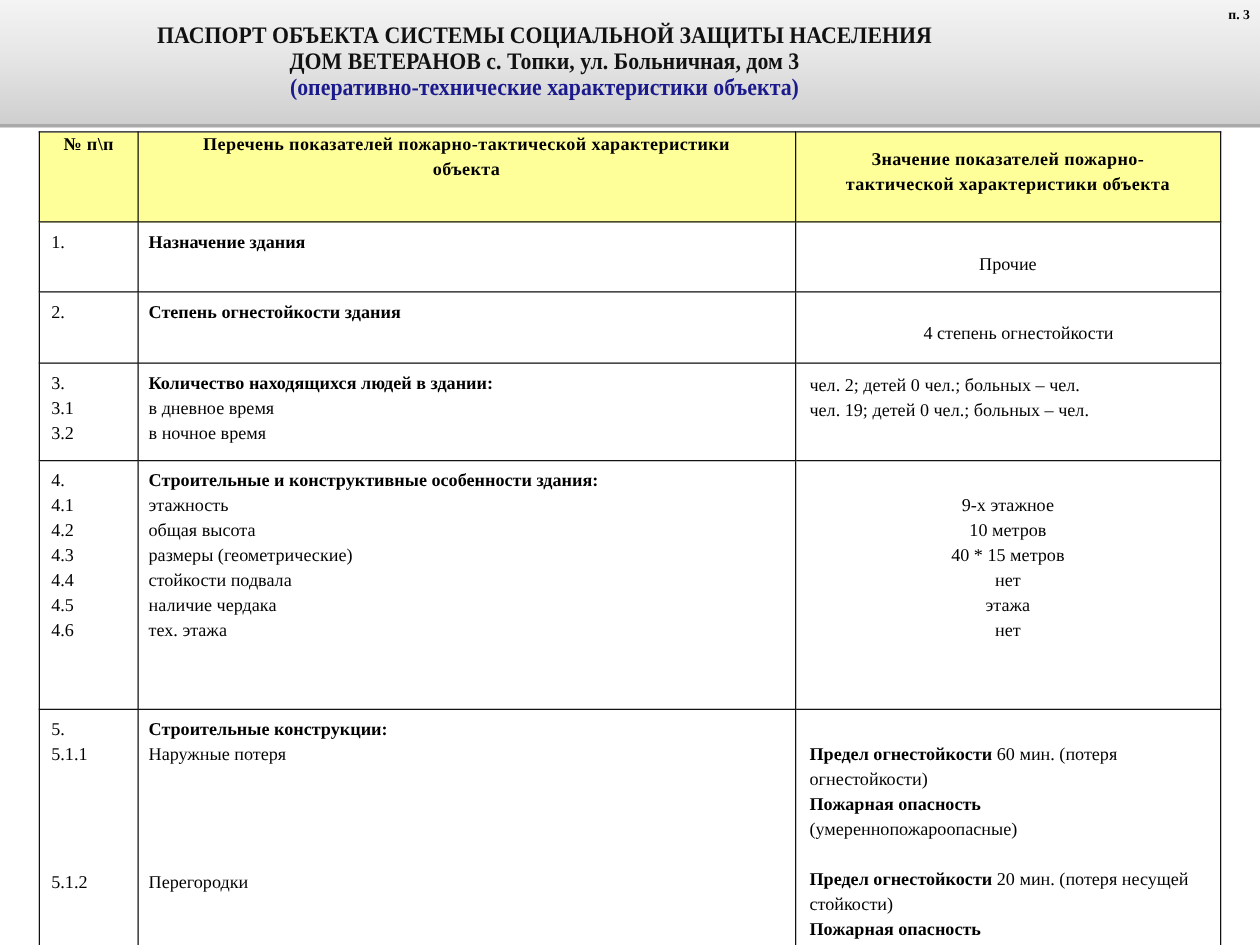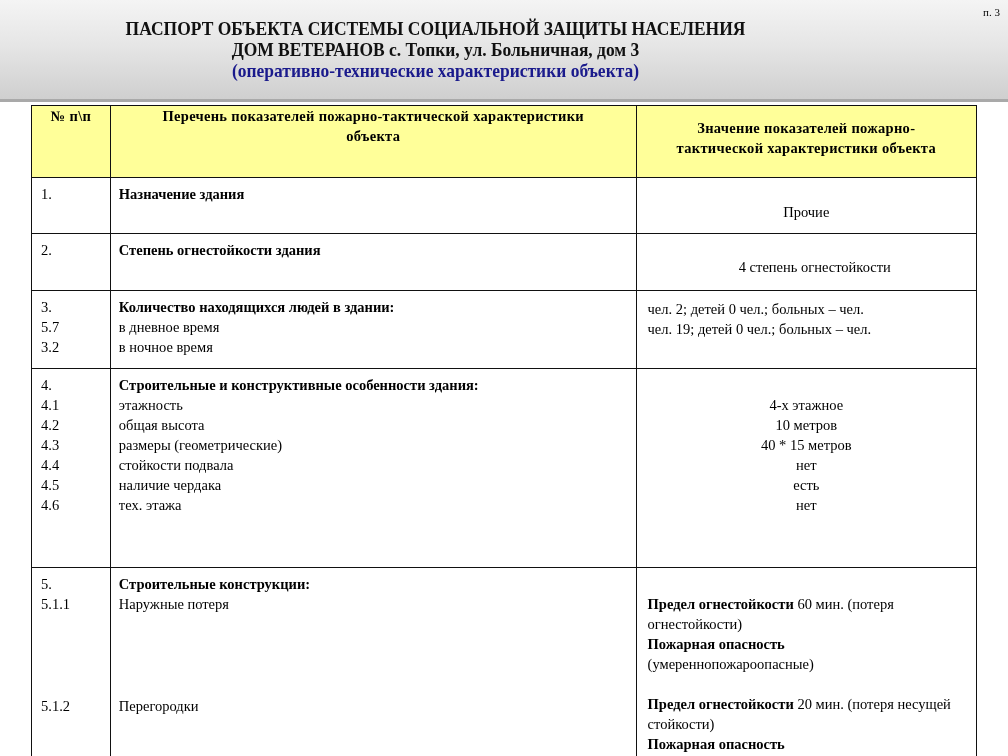--- a/index.html
+++ b/index.html
@@ -10,21 +10,21 @@
     color: #000;
     position: relative;
   }
   .header-band {
     position: absolute; left: 0; top: 0; width: 1008px; height: 99px;
     background: linear-gradient(to bottom, #f4f4f4 0%, #e6e6e6 45%, #cfcfcf 100%);
     border-bottom: 3px solid #a9a9a9;
   }
   .page-num {
     position: absolute; right: 8px; top: 6px;
-    font-size: 11px; font-weight: normal; text-align: right;
+    font-size: 11px; font-weight: bold; text-align: right;
   }
   .title-block {
     position: absolute; left: 0; top: 18px; width: 871px;
     text-align: center;
   }
   .title-line {
     font-family: "Liberation Serif", serif;
     font-weight: bold; font-size: 19px; line-height: 21px;
     transform: scaleX(0.92);
     color: #111;
@@ -106,21 +106,21 @@
       <span class="line bold">Степень огнестойкости здания</span>
     </td>
     <td class="val-center" style="vertical-align:middle;padding-top:10px;padding-left:17px;">
       <span class="line">4 степень огнестойкости</span>
     </td>
   </tr>
 
   <tr class="r3">
     <td class="num-cell">
       <span class="line">3.</span>
-      <span class="line">5.7</span>
+      <span class="line">3.1</span>
       <span class="line">3.2</span>
     </td>
     <td class="name-cell">
       <span class="line bold">Количество находящихся людей в здании:</span>
       <span class="line">в дневное время</span>
       <span class="line">в ночное время</span>
     </td>
     <td class="val-left" style="padding-top:8px;">
       <span class="line">чел. 2; детей 0 чел.; больных – чел.</span>
       <span class="line">чел. 19; детей 0 чел.; больных – чел.</span>
@@ -140,25 +140,25 @@
     <td class="name-cell">
       <span class="line bold">Строительные и конструктивные особенности здания:</span>
       <span class="line">этажность</span>
       <span class="line">общая высота</span>
       <span class="line">размеры (геометрические)</span>
       <span class="line">стойкости подвала</span>
       <span class="line">наличие чердака</span>
       <span class="line">тех. этажа</span>
     </td>
     <td class="val-center" style="padding-top:26px;">
-      <span class="line">4-х этажное</span>
+      <span class="line">9-х этажное</span>
       <span class="line">10 метров</span>
       <span class="line">40 * 15 метров</span>
       <span class="line">нет</span>
-      <span class="line">есть</span>
+      <span class="line">этажа</span>
       <span class="line">нет</span>
     </td>
   </tr>
 
   <tr class="r5">
     <td class="num-cell">
       <span class="line">5.</span>
       <span class="line">5.1.1</span>
       <span class="line" style="margin-top:82px;">5.1.2</span>
     </td>

